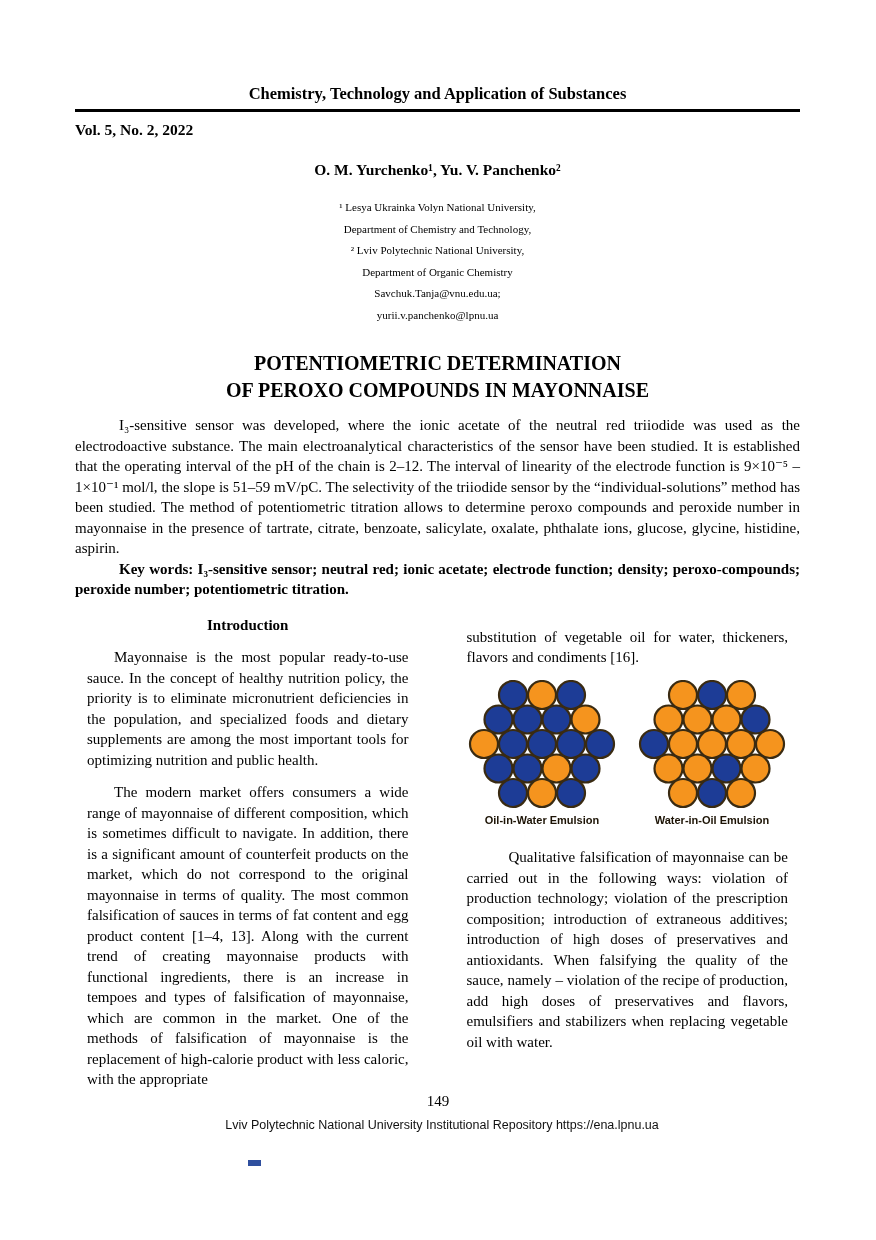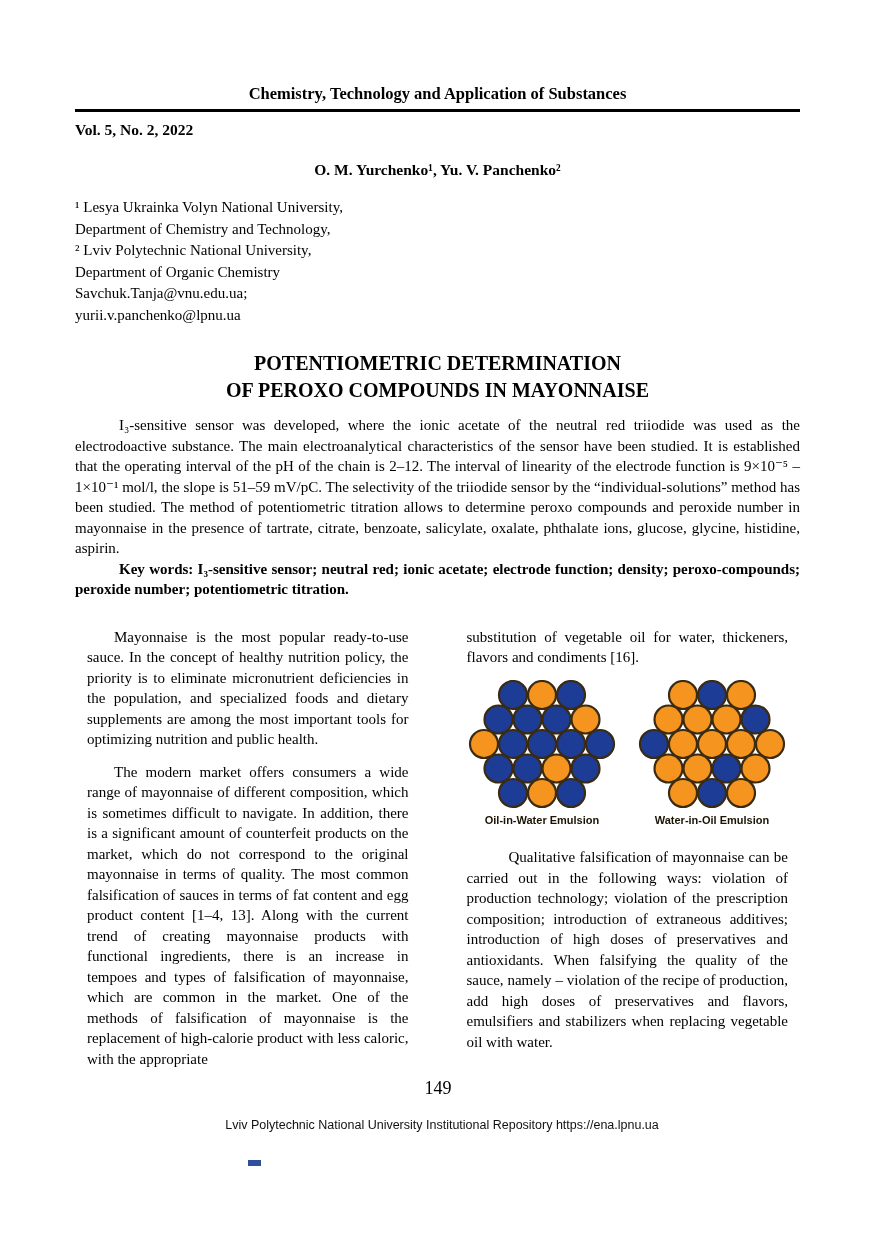--- a/index.html
+++ b/index.html
@@ -12,21 +12,21 @@
     font-family: "Liberation Serif", "DejaVu Serif", serif;
     overflow: hidden;
   }
   .content { padding: 84px 76px 0 75px; }
 
   .journal-header { text-align: center; font-weight: bold; font-size: 16.5px; line-height: 20px; margin-bottom: 5px; }
   .header-rule { border-bottom: 3px solid #000; }
   .volume { font-weight: bold; font-size: 15.5px; margin-top: 9px; }
 
   .authors { margin-top: 20px; text-align: center; font-weight: bold; font-size: 15.5px; line-height: 21px; }
-  .affiliations { margin-top: 17px; font-size: 15px; line-height: 21.5px; }
+  .affiliations { margin-top: 17px; text-align: center; font-size: 11px; line-height: 21.5px; }
 
   .paper-title { margin-top: 24px; text-align: center; font-weight: bold; font-size: 20px; line-height: 27px; }
 
   .doi { margin-top: 26px; font-weight: bold; font-size: 14px; }
 
   .abstract { margin: 11px 0 0; font-weight: normal; font-size: 15px; line-height: 20.5px; text-align: justify; text-indent: 44px; }
   .keywords { margin: 0; font-weight: bold; font-size: 15px; line-height: 20.5px; text-align: justify; text-indent: 44px; }
 
   .columns { display: flex; gap: 34px; margin-top: 15px; }
   .col { flex: 1; font-size: 15px; line-height: 20.5px; text-align: justify; }
@@ -34,21 +34,21 @@
   .col p { margin: 12px; text-indent: 27px; }
   .col p.no-indent { text-indent: 0; }
   .col p.big-indent { text-indent: 42px; }
 
   figure.emulsion { margin: 9px 0 6px; text-align: center; }
   .fig-label {
     font-family: "Liberation Sans", "DejaVu Sans", sans-serif;
     font-weight: bold; font-size: 11px; fill: #1c1305;
   }
 
-  .page-number { position: absolute; left: 0; right: 0; bottom: 69px; text-align: center; font-size: 18px; }
+  .page-number { position: absolute; left: 0; right: 0; bottom: 58px; text-align: center; font-size: 15px; }
   .page-footer {
     position: absolute; left: 8px; right: 0; bottom: 36px; text-align: center;
     font-family: "Liberation Sans", "DejaVu Sans", sans-serif; font-size: 12.5px; color: #111;
   }
   .scan-artifact { position: absolute; left: 248px; bottom: 2px; width: 13px; height: 6px; background: #2f4f9e; }
 </style>
 </head>
 <body>
 
 <div class="page">
@@ -75,20 +75,21 @@
       <div>POTENTIOMETRIC DETERMINATION</div>
       <div>OF PEROXO COMPOUNDS IN MAYONNAISE</div>
     </div>
 
 
     <p class="abstract">I₃-sensitive sensor was developed, where the ionic acetate of the neutral red triiodide was used as the electrodoactive substance. The main electroanalytical characteristics of the sensor have been studied. It is established that the operating interval of the pH of the chain is 2–12. The interval of linearity of the electrode function is 9×10⁻⁵ – 1×10⁻¹ mol/l, the slope is 51–59 mV/pC. The selectivity of the triiodide sensor by the “individual-solutions” method has been studied. The method of potentiometric titration allows to determine peroxo compounds and peroxide number in mayonnaise in the presence of tartrate, citrate, benzoate, salicylate, oxalate, phthalate ions, glucose, glycine, histidine, aspirin.</p>
     <p class="keywords">Key words: I₃-sensitive sensor; neutral red; ionic acetate; electrode function; density; peroxo-compounds; peroxide number; potentiometric titration.</p>
 
     <div class="columns">
       <div class="col">
+        <h2 class="section-heading">Introduction</h2>
         <p>Mayonnaise is the most popular ready-to-use sauce. In the concept of healthy nutrition policy, the priority is to eliminate micronutrient deficiencies in the population, and specialized foods and dietary supplements are among the most important tools for optimizing nutrition and public health.</p>
         <p>The modern market offers consumers a wide range of mayonnaise of different composition, which is sometimes difficult to navigate. In addition, there is a significant amount of counterfeit products on the market, which do not correspond to the original mayonnaise in terms of quality. The most common falsification of sauces in terms of fat content and egg product content [1–4, 13]. Along with the current trend of creating mayonnaise products with functional ingredients, there is an increase in tempoes and types of falsification of mayonnaise, which are common in the market. One of the methods of falsification of mayonnaise is the replacement of high-calorie product with less caloric, with the appropriate</p>
       </div>
 
       <div class="col">
         <p class="no-indent">substitution of vegetable oil for water, thickeners, flavors and condiments [16].</p>
 
         <figure class="emulsion">
           <svg id="emulsion-svg" width="340" height="150" viewBox="0 0 340 150">
             <text class="fig-label" x="85" y="144" text-anchor="middle">Oil-in-Water Emulsion</text>

